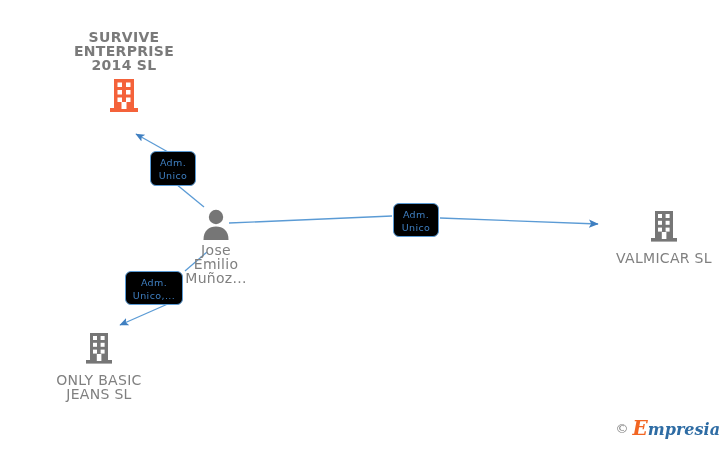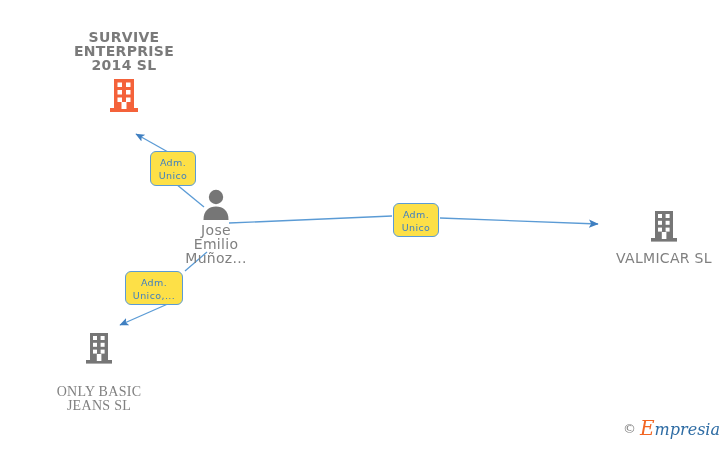--- a/index.html
+++ b/index.html
@@ -37,21 +37,21 @@
   .icon-wrap {
     display: block;
     margin: 0 auto;
   }
   
   .rel-box {
     position: absolute;
     box-sizing: border-box;
     border: 1.4px solid #5b9bd5;
     border-radius: 6px;
-    background: #fde047;
+    background: #000000;
     color: #3f7fc1;
     font-family: "DejaVu Sans", sans-serif;
     font-size: 9.5px;
     line-height: 13px;
     text-align: center;
     padding: 4px 5px 4px 5px;
     white-space: pre-line;
     letter-spacing: 0.4px;
   }
   
@@ -77,20 +77,21 @@
     color: #7f7f7f;
     font-size: 13px;
     font-family: "DejaVu Sans", sans-serif;
   }
   #watermark .brand {
     font-family: "DejaVu Serif", serif;
     font-style: italic;
     font-size: 16px;
     color: #2e6ca4;
     letter-spacing: 0px;
+    font-weight: bold;
   }
   #watermark .brand .cap {
     color: #f26522;
     font-size: 20px;
   }
 </style>
 </head>
 <body>
 
 <div id="canvas">
@@ -133,21 +134,21 @@
         <rect x="18" y="5.5" width="4.5" height="4.5" fill="#ffffff"></rect>
         <rect x="9.5" y="13" width="4.5" height="4.5" fill="#ffffff"></rect>
         <rect x="18" y="13" width="4.5" height="4.5" fill="#ffffff"></rect>
         <rect x="9.5" y="20.5" width="4.5" height="4.5" fill="#ffffff"></rect>
         <rect x="18" y="20.5" width="4.5" height="4.5" fill="#ffffff"></rect>
         <rect x="13.5" y="25" width="5" height="7" fill="#ffffff"></rect>
       </svg>
     </span>
   </div>
 
-  <div class="node" style="left:178px; top:188px; width:76px;">
+  <div class="node" style="left:178px; top:208px; width:76px;">
     <span class="icon-wrap">
       <svg width="30" height="32" viewBox="0 0 30 32" xmlns="http://www.w3.org/2000/svg" style="display:block;margin:0 auto;">
         <circle cx="15" cy="9" r="7.2" fill="#767676"></circle>
         <path d="M2.5,32 C2.5,22.5 8,18.6 15,18.6 C22,18.6 27.5,22.5 27.5,32 Z" fill="#767676"></path>
       </svg>
     </span>
     <div class="node-label" style="margin-top:3px;">Jose
 Emilio
 Muñoz...</div>
   </div>
@@ -176,21 +177,21 @@
         <rect x="2" y="29" width="26" height="3.6" fill="#767676"></rect>
         <rect x="9" y="5" width="4" height="4" fill="#ffffff"></rect>
         <rect x="16.6" y="5" width="4" height="4" fill="#ffffff"></rect>
         <rect x="9" y="11.8" width="4" height="4" fill="#ffffff"></rect>
         <rect x="16.6" y="11.8" width="4" height="4" fill="#ffffff"></rect>
         <rect x="9" y="18.6" width="4" height="4" fill="#ffffff"></rect>
         <rect x="16.6" y="18.6" width="4" height="4" fill="#ffffff"></rect>
         <rect x="12.8" y="23" width="4.6" height="7" fill="#ffffff"></rect>
       </svg>
     </span>
-    <div class="node-label" style="margin-top:18px;font-family:Liberation Serif, serif;">ONLY BASIC
+    <div class="node-label" style="margin-top:6px;">ONLY BASIC
 JEANS SL</div>
   </div>
 
   <div class="rel-box" style="left:150px; top:151px; width:46px; height:35px;">Adm.
 Unico</div>
 
   <div class="rel-box" style="left:393px; top:203px; width:46px; height:34px;">Adm.
 Unico</div>
 
   <div class="rel-box" style="left:125px; top:271px; width:58px; height:34px;">Adm.

